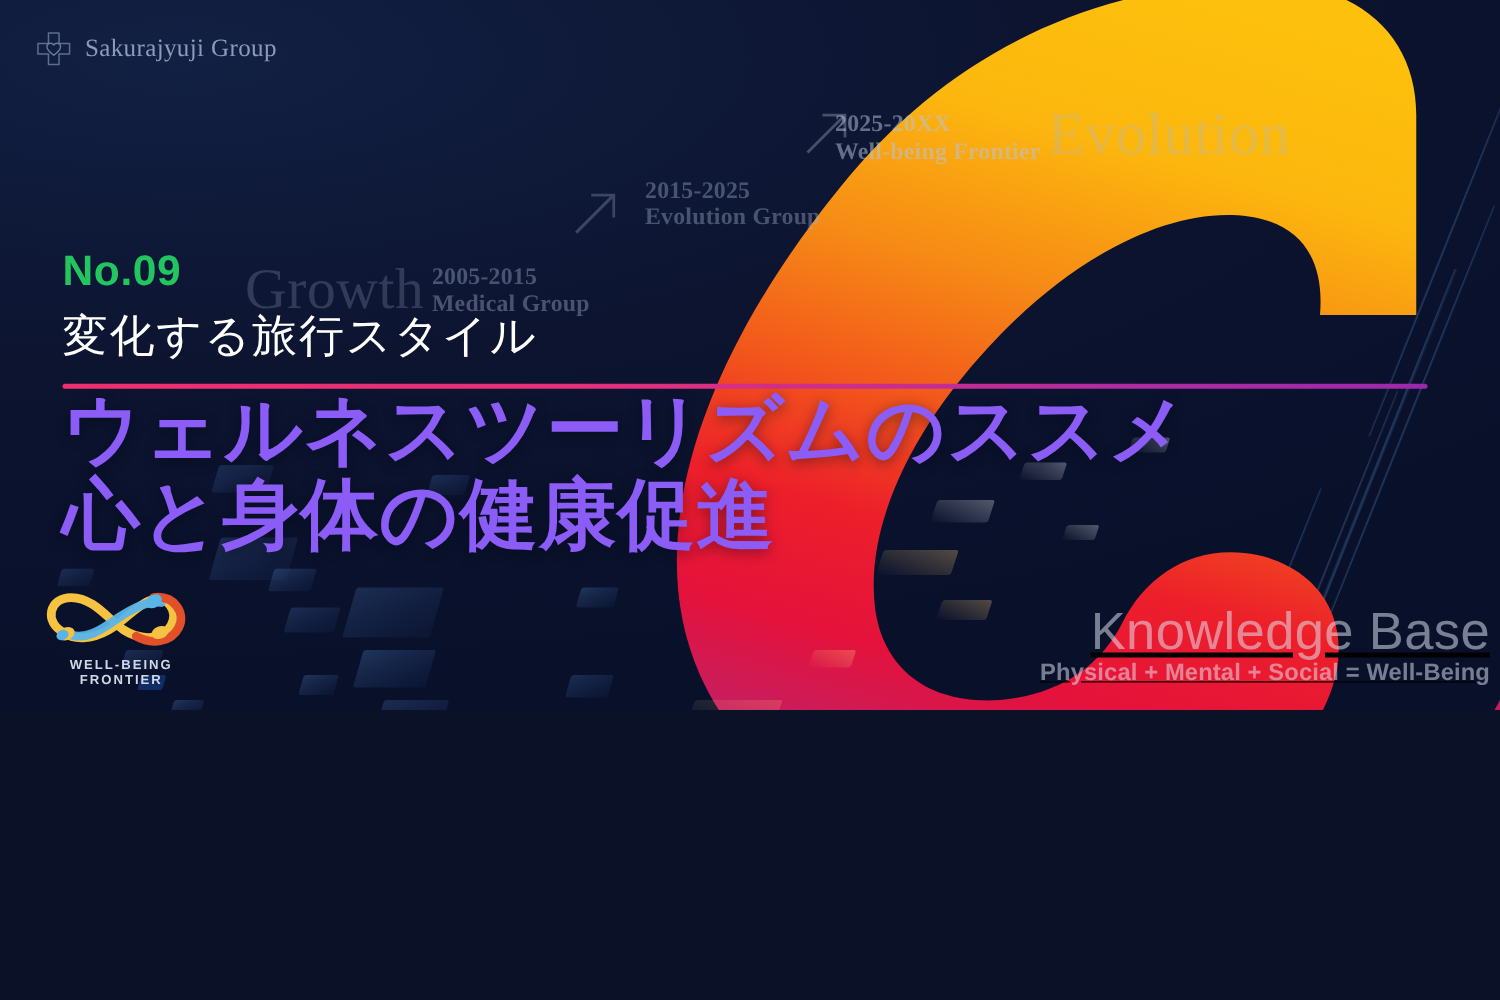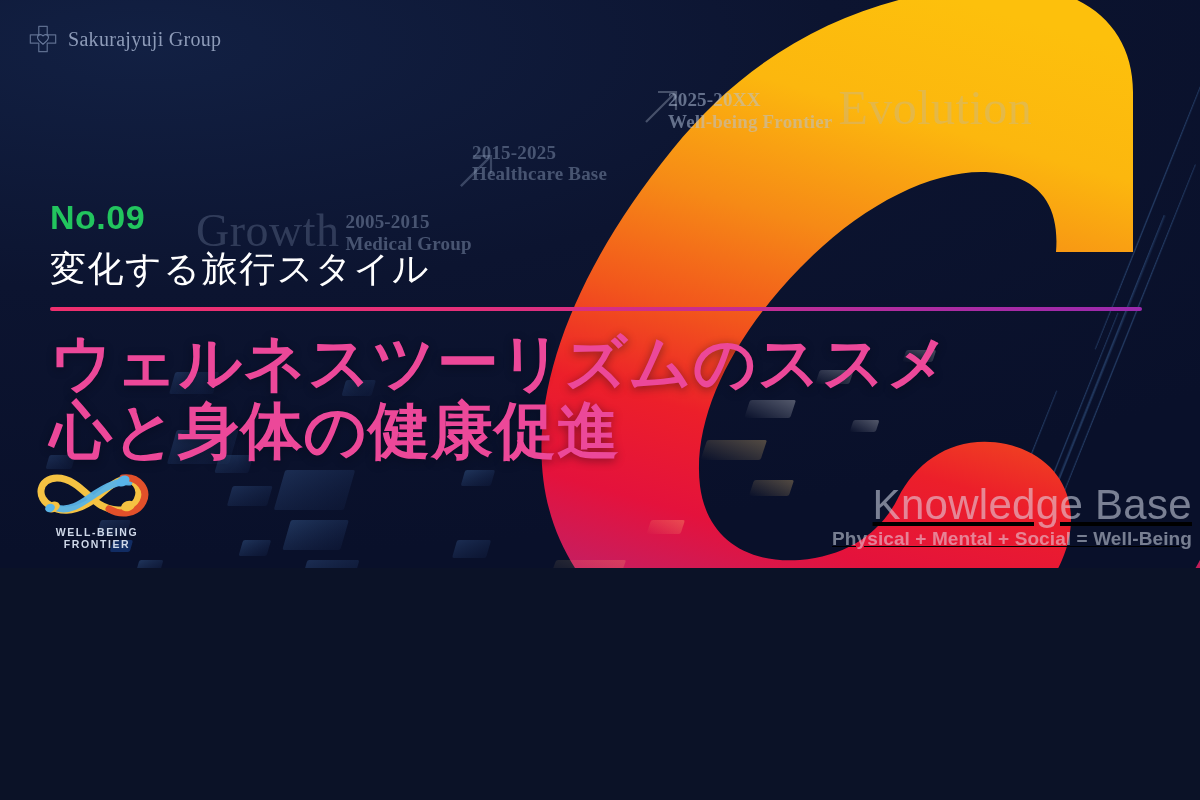--- a/index.html
+++ b/index.html
@@ -63,21 +63,21 @@
     font-size: 19px;
     font-weight: 700;
     color: rgba(156,172,200,0.42);
     letter-spacing: .2px;
   }
   .stage .meta .nm { font-weight: 600; }
 
   .stage-growth { left: 196px; top: 208px; }
   .stage-growth .word { color: rgba(150,166,196,0.26); }
 
-  .stage-health { left: 472px; top: 142px; }
+  .stage-health { left: 516px; top: 142px; }
   .stage-health .meta .yr, .stage-health .meta .nm { color: rgba(161,178,206,0.40); }
 
   .stage-evo { left: 668px; top: 84px; }
   .stage-evo .word { font-size: 48px; color: rgba(172,186,210,0.30); }
   .stage-evo .meta .yr, .stage-evo .meta .nm { color: rgba(180,196,220,0.52); }
 
   .arrow-ico { position: absolute; z-index: 11; opacity: .30; }
   .arrow-a { left: 447px; top: 142px; }
   .arrow-b { left: 632px; top: 78px; }
 
@@ -101,22 +101,21 @@
     white-space: nowrap;
   }
   .rule {
     margin-top: 20px;
     width: 1092px;
     height: 4px;
     border-radius: 2px;
     background: linear-gradient(90deg, #ef2f6e 0%, #e5307a 38%, #b02ca0 78%, #9a29ad 100%);
   }
   .headline {
-    margin-top: 18px;
-    color: #ec4899;
+    color: #8b5cf6;
     font-size: 62px;
     font-weight: 700;
     line-height: 1.1;
     letter-spacing: 1px;
     white-space: nowrap;
     text-shadow: 0 2px 10px rgba(4,8,20,.45);
   }
   .headline .l2 { display: block; }
 
   
@@ -390,21 +389,21 @@
       <span class="word">Growth</span>
       <span class="meta">
         <span class="yr" style="display:block">2005-2015</span>
         <span class="nm" style="display:block">Medical Group</span>
       </span>
     </div>
 
     <div class="stage stage-health">
       <span class="meta">
         <span class="yr" style="display:block">2015-2025</span>
-        <span class="nm" style="display:block">Healthcare Base</span>
+        <span class="nm" style="display:block">Evolution Group</span>
       </span>
     </div>
 
     <div class="stage stage-evo">
       <span class="meta">
         <span class="yr" style="display:block">2025-20XX</span>
         <span class="nm" style="display:block">Well-being Frontier</span>
       </span>
       <span class="word">Evolution</span>
     </div>

